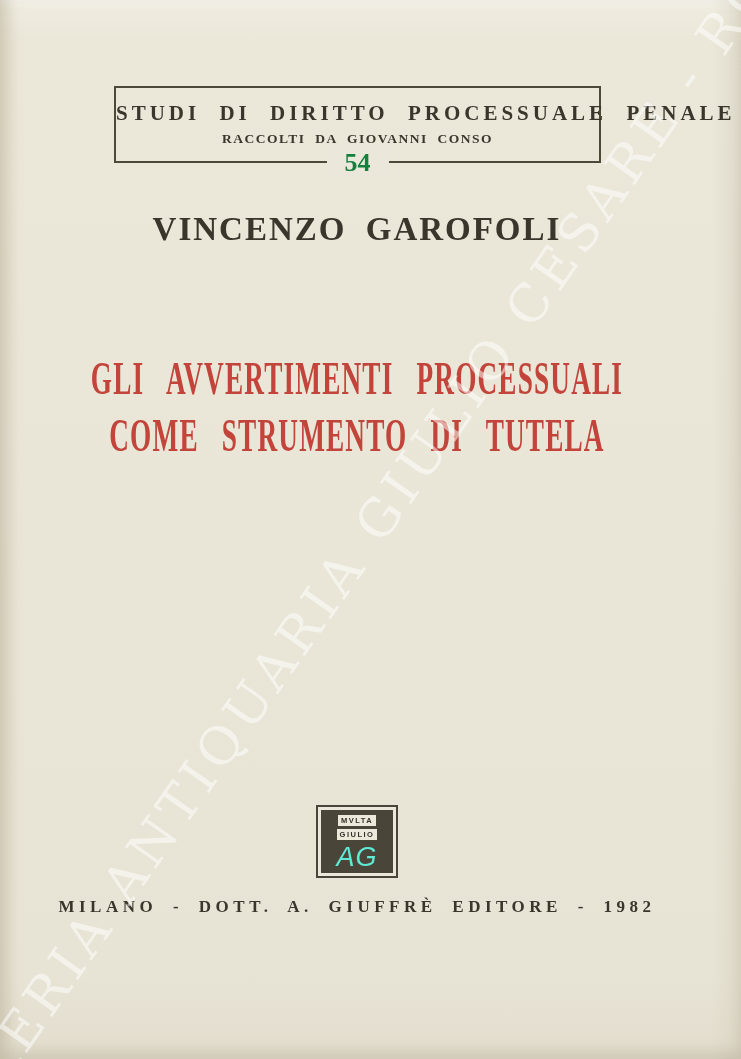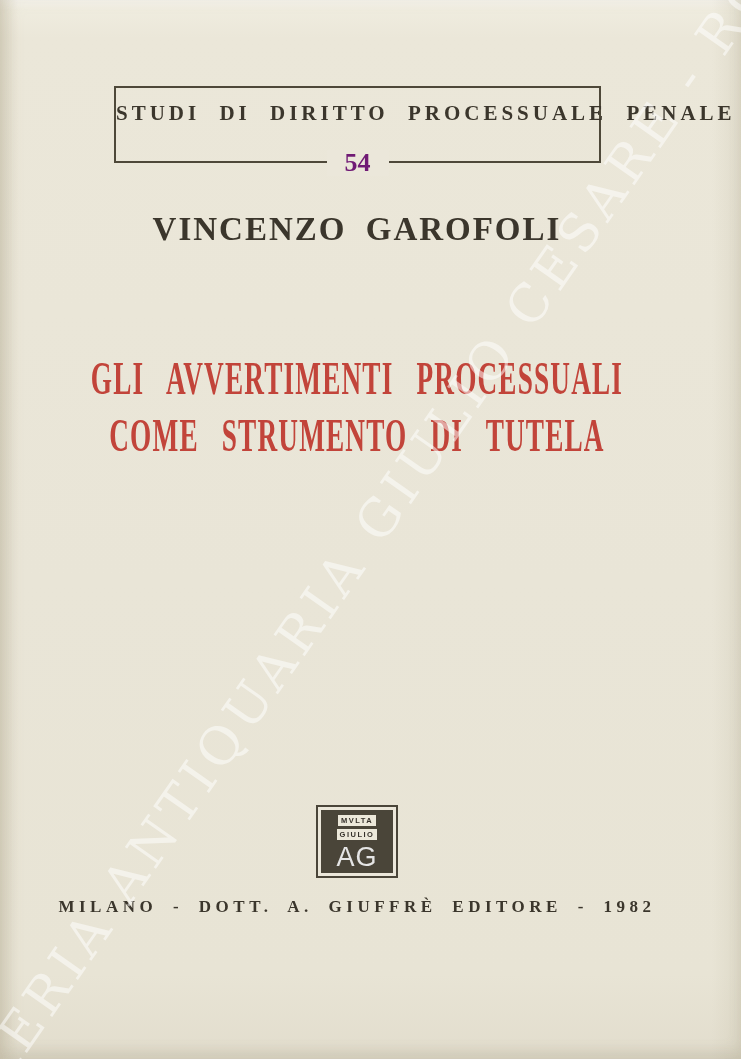--- a/index.html
+++ b/index.html
@@ -35,21 +35,21 @@
     letter-spacing:4px;word-spacing:10px;white-space:nowrap;
   }
   .series-editor{
     margin-top:8px;
     font-weight:bold;font-size:13.5px;line-height:14px;color:#3b362c;
     letter-spacing:1.5px;word-spacing:5px;white-space:nowrap;
   }
   .series-number{
     position:absolute;left:50%;bottom:-2px;transform:translate(-50%,50%);
     background:#ebe7da;padding:0 18px;
-    font-weight:bold;font-size:26px;line-height:26px;color:#701a75;
+    font-weight:bold;font-size:26px;line-height:26px;color:#15803d;
   }
   
   .author{
     position:absolute;left:357px;top:211px;transform:translateX(-50%);
     font-weight:bold;font-size:33px;color:#3b362c;
     letter-spacing:2px;word-spacing:9px;white-space:nowrap;
   }
   
   .book-title{
     position:absolute;left:357px;top:350px;transform:translateX(-50%) scaleX(.58);
@@ -68,22 +68,22 @@
     display:flex;flex-direction:column;align-items:center;
     padding:5px 10px 2px;gap:3px;box-sizing:content-box;
   }
   .logo-chip{
     background:#ece8da;color:#35302a;display:block;
     font-family:"Liberation Sans","DejaVu Sans",sans-serif;
     font-weight:bold;font-size:7.5px;line-height:9px;
     letter-spacing:1.5px;padding:1px 3px;white-space:nowrap;
   }
   .logo-ag{
-    color:#e5e5e5;font-family:"Liberation Sans","DejaVu Sans",sans-serif;
-    font-weight:400;font-size:27px;line-height:28px;letter-spacing:1px;
+    color:#5eead4;font-family:"Liberation Sans","DejaVu Sans",sans-serif;
+    font-weight:400;font-size:27px;line-height:28px;letter-spacing:1px;font-style:italic;
   }
   
   .imprint{
     position:absolute;left:357px;top:897px;transform:translateX(-50%);
     font-weight:bold;font-size:17px;color:#3b362c;
     letter-spacing:4.5px;word-spacing:7px;white-space:nowrap;
   }
   
   .watermark{
     position:absolute;left:50%;top:50%;z-index:10;
@@ -95,20 +95,21 @@
   }
 </style>
 </head>
 <body>
 
 <div class="photo">
   <div class="page">
 
     <div class="series-box">
       <div class="series-title">STUDI DI DIRITTO PROCESSUALE PENALE</div>
+      <div class="series-editor">RACCOLTI DA GIOVANNI CONSO</div>
       <div class="series-number">54</div>
     </div>
 
     <div class="author">VINCENZO GAROFOLI</div>
 
     <div class="book-title">
       <div>GLI AVVERTIMENTI PROCESSUALI</div>
       <div>COME STRUMENTO DI TUTELA</div>
     </div>
 

